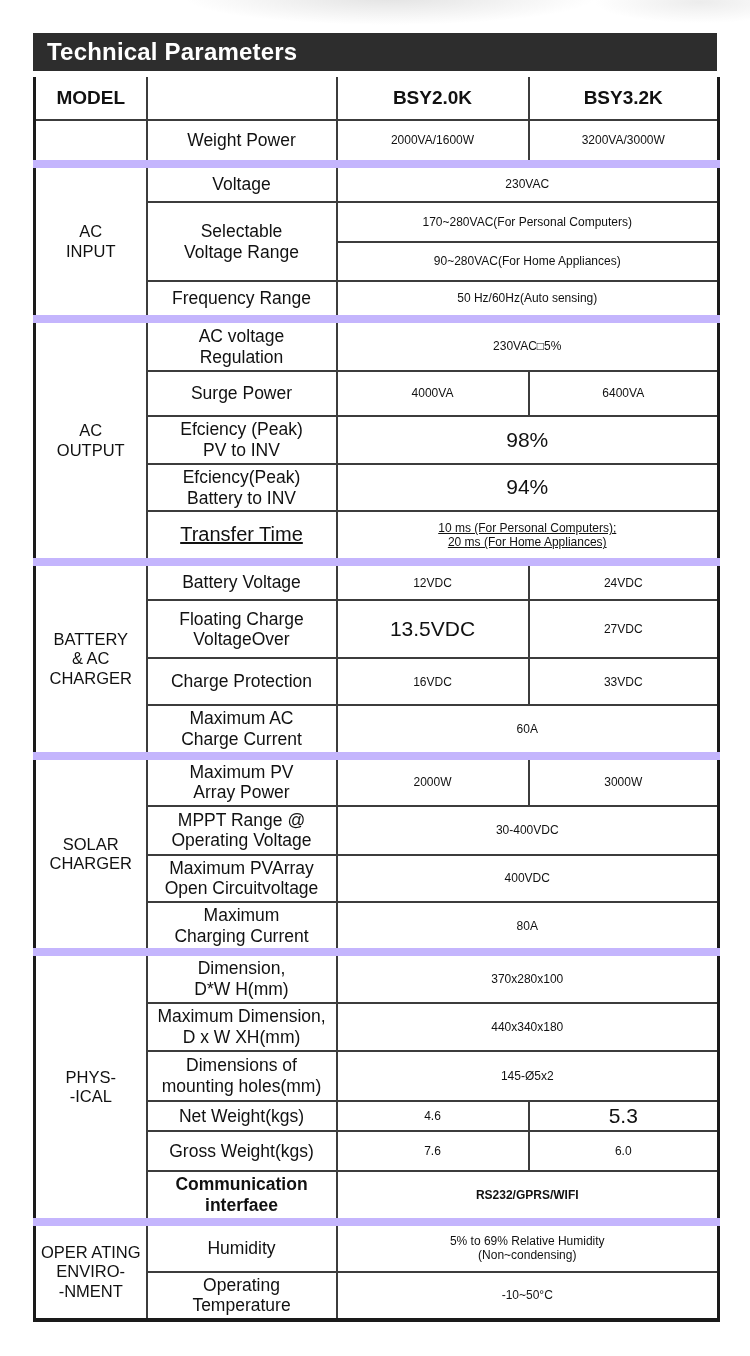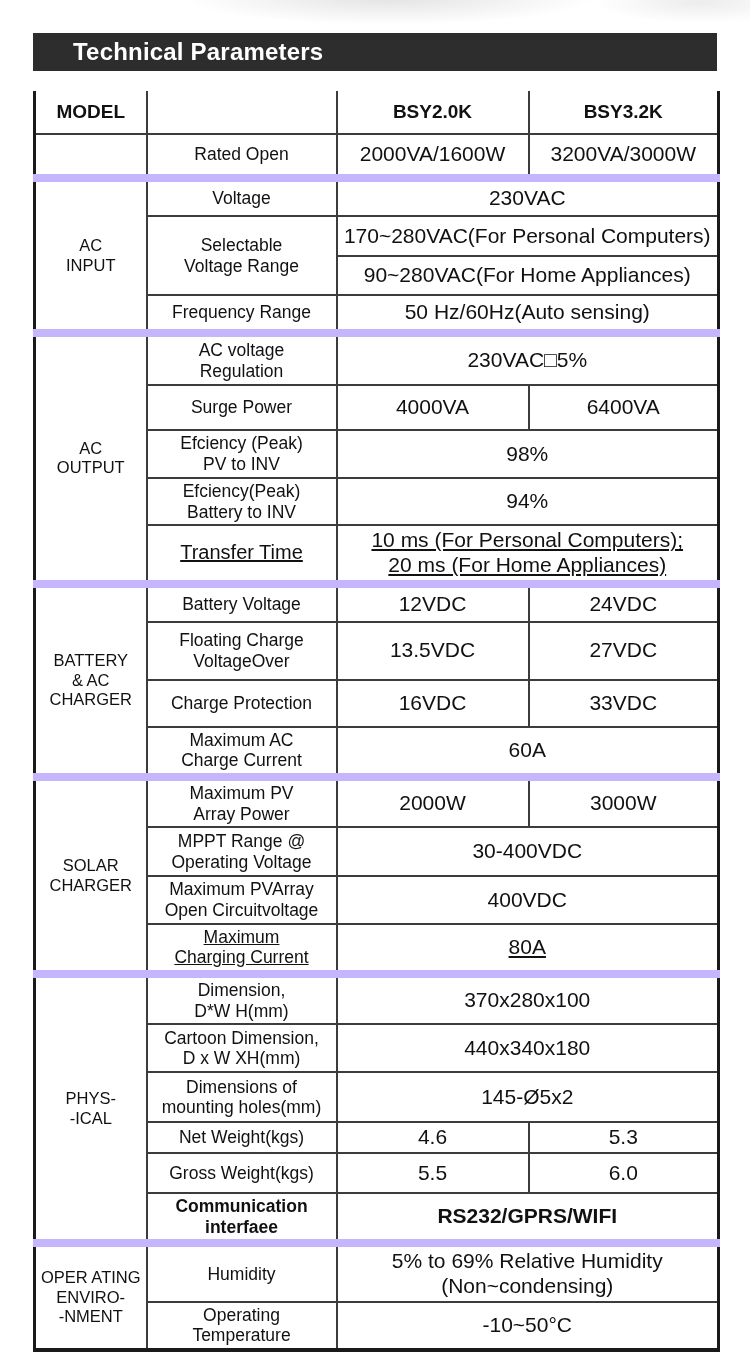--- a/index.html
+++ b/index.html
@@ -19,25 +19,25 @@
     pointer-events: none;
   }
   .top-shadow2 {
     position: absolute; left: 590px; top: -20px;
     width: 220px; height: 44px;
     background: radial-gradient(ellipse at center, rgba(120,120,120,0.14) 0%, rgba(255,255,255,0) 68%);
     pointer-events: none;
   }
   .title-bar {
     width: 684px; height: 38px;
-    margin: 33px 0 20px 33px;
+    margin: 33px 0 6px 33px;
     background: #2d2d2d;
     display: flex; align-items: center;
     box-sizing: border-box;
-    padding-left: 40px;
+    padding-left: 14px;
   }
   .title-bar span {
     color: #ffffff;
     font-size: 24px;
     font-weight: bold;
     letter-spacing: 0.2px;
   }
   table.spec {
     border-collapse: collapse;
     table-layout: fixed;
@@ -54,21 +54,21 @@
     white-space: pre-line;
     line-height: 1.18;
     padding: 2px 3px;
     box-sizing: border-box;
     overflow: hidden;
   }
   tbody tr:first-child td { border-top: none; }
   tr.thick td { border-top: 8px solid #c4b5fd; }
   .t-section { font-size: 16.5px; }
   .t-param   { font-size: 17.5px; }
-  .t-value   { font-size: 21px; }
+  .t-value   { font-size: 12px; }
   .t-model   { font-size: 19px; font-weight: bold; }
   .m-big     { font-size: 21px; }
   .t-param.m-big { font-size: 20px; }
   .m-left    { text-align: left; padding-left: 82px; }
 </style>
 </head>
 <body>
 
 <div class="top-shadow"></div>
 <div class="top-shadow2"></div>
@@ -86,21 +86,21 @@
   </colgroup>
   <tbody>
       <tr style="height: 43px; margin-left: 16px;">
         <td class="t-model">MODEL</td>
         <td class="t-param"></td>
         <td class="t-model">BSY2.0K</td>
         <td class="t-model">BSY3.2K</td>
       </tr>
       <tr style="height: 44px;">
         <td class="t-section"></td>
-        <td class="t-param">Rated Open</td>
+        <td class="t-param">Weight Power</td>
         <td class="t-value">2000VA/1600W</td>
         <td class="t-value">3200VA/3000W</td>
       </tr>
       <tr class="thick" style="height: 38px;">
         <td rowspan="4" class="t-section">AC
 INPUT</td>
         <td class="t-param">Voltage</td>
         <td colspan="2" class="t-value">230VAC</td>
       </tr>
       <tr style="height: 40px;">
@@ -177,50 +177,50 @@
       <tr style="height: 49px;">
         <td class="t-param">MPPT Range @
 Operating Voltage</td>
         <td colspan="2" class="t-value">30-400VDC</td>
       </tr>
       <tr style="height: 46px;">
         <td class="t-param">Maximum PVArray
 Open Circuitvoltage</td>
         <td colspan="2" class="t-value">400VDC</td>
       </tr>
-      <tr style="height: 48px; text-decoration: underline;">
+      <tr style="height: 48px;">
         <td class="t-param">Maximum
 Charging Current</td>
         <td colspan="2" class="t-value">80A</td>
       </tr>
       <tr class="thick" style="height: 50px;">
         <td rowspan="6" class="t-section">PHYS-
 -ICAL</td>
         <td class="t-param">Dimension,
 D*W H(mm)</td>
         <td colspan="2" class="t-value">370x280x100</td>
       </tr>
       <tr style="height: 48px;">
-        <td class="t-param">Cartoon Dimension,
+        <td class="t-param">Maximum Dimension,
 D x W XH(mm)</td>
         <td colspan="2" class="t-value">440x340x180</td>
       </tr>
       <tr style="height: 50px;">
         <td class="t-param">Dimensions of
 mounting holes(mm)</td>
         <td colspan="2" class="t-value">145-Ø5x2</td>
       </tr>
       <tr style="height: 24px;">
         <td class="t-param">Net Weight(kgs)</td>
         <td class="t-value">4.6</td>
         <td class="t-value m-big">5.3</td>
       </tr>
       <tr style="height: 40px;">
         <td class="t-param">Gross Weight(kgs)</td>
-        <td class="t-value">5.5</td>
+        <td class="t-value">7.6</td>
         <td class="t-value">6.0</td>
       </tr>
       <tr style="height: 49px; font-weight: bold;">
         <td class="t-param">Communication
 interfaee</td>
         <td colspan="2" class="t-value">RS232/GPRS/WIFI</td>
       </tr>
       <tr class="thick" style="height: 50px;">
         <td rowspan="2" class="t-section">OPER ATING
 ENVIRO-

